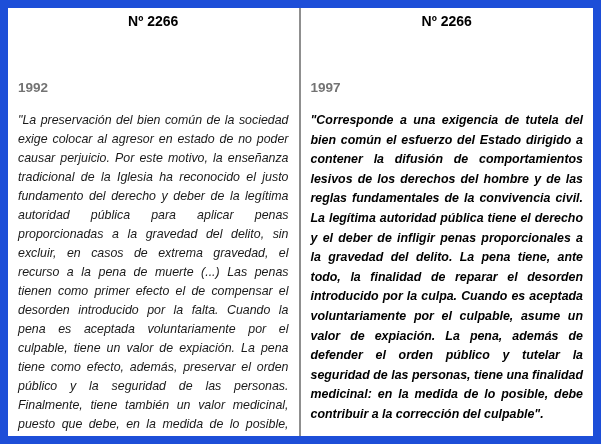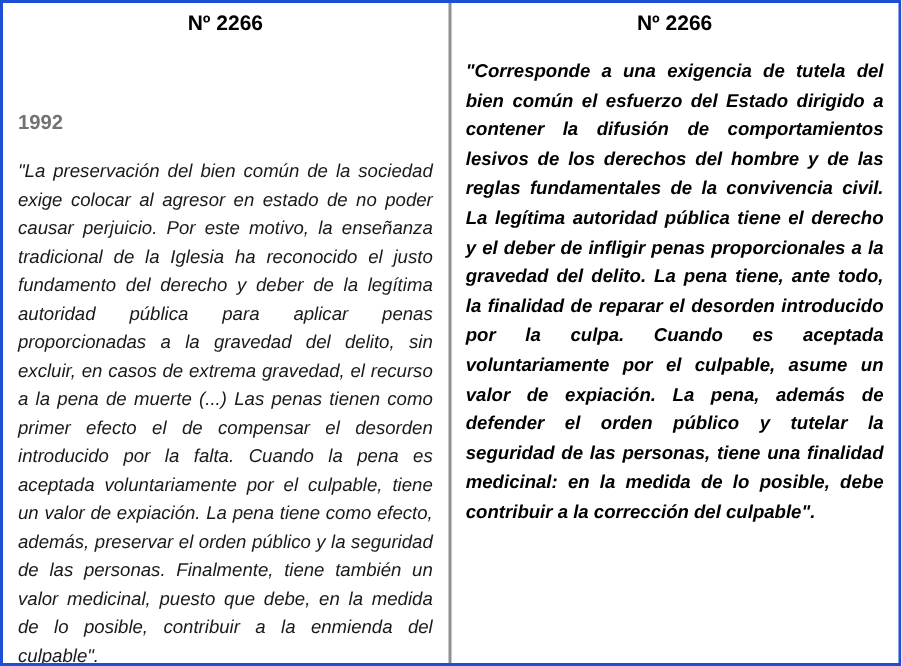--- a/index.html
+++ b/index.html
@@ -16,21 +16,21 @@
     color: #111111;
     overflow: hidden;
   }
   .table {
     position: absolute;
     left: 0;
     top: 0;
     width: 601px;
     height: 444px;
     box-sizing: border-box;
-    border: 2px solid #1d4ed8;
+    border: 8px solid #1d4ed8;
     display: flex;
   }
   .cell {
     box-sizing: border-box;
     flex: 1 1 50%;
     padding: 5px 10px 6px 10px;
     overflow: hidden;
   }
   .cell.left {
     border-right: 2px solid #8f8f8f;
@@ -71,17 +71,18 @@
   <div class="table">
 
     <div class="cell left">
       <div class="cell-header">Nº 2266</div>
       <div class="year-label">1992</div>
       <div class="quote">"La preservación del bien común de la sociedad exige colocar al agresor en estado de no poder causar perjuicio. Por este motivo, la enseñanza tradicional de la Iglesia ha reconocido el justo fundamento del derecho y deber de la legítima autoridad pública para aplicar penas proporcionadas a la gravedad del delito, sin excluir, en casos de extrema gravedad, el recurso a la pena de muerte (...) Las penas tienen como primer efecto el de compensar el desorden introducido por la falta. Cuando la pena es aceptada voluntariamente por el culpable, tiene un valor de expiación. La pena tiene como efecto, además, preservar el orden público y la seguridad de las personas. Finalmente, tiene también un valor medicinal, puesto que debe, en la medida de lo posible, contribuir a la enmienda del culpable".</div>
     </div>
 
     <div class="cell">
       <div class="cell-header">Nº 2266</div>
+      <div class="year-label">1997</div>
       <div class="quote bold">"Corresponde a una exigencia de tutela del bien común el esfuerzo del Estado dirigido a contener la difusión de comportamientos lesivos de los derechos del hombre y de las reglas fundamentales de la convivencia civil. La legítima autoridad pública tiene el derecho y el deber de infligir penas proporcionales a la gravedad del delito. La pena tiene, ante todo, la finalidad de reparar el desorden introducido por la culpa. Cuando es aceptada voluntariamente por el culpable, asume un valor de expiación. La pena, además de defender el orden público y tutelar la seguridad de las personas, tiene una finalidad medicinal: en la medida de lo posible, debe contribuir a la corrección del culpable".</div>
     </div>
 
   </div>
 </div>
 
 </body></html>

